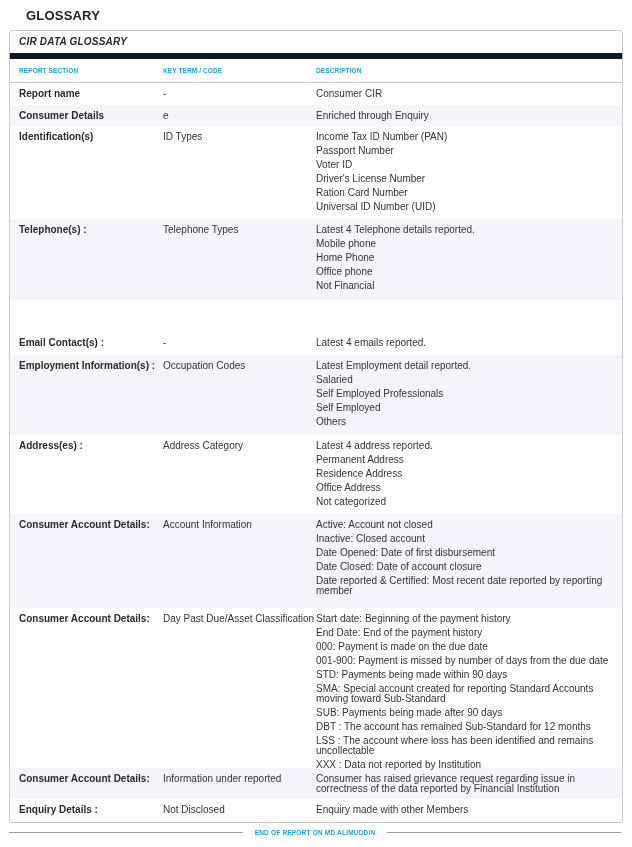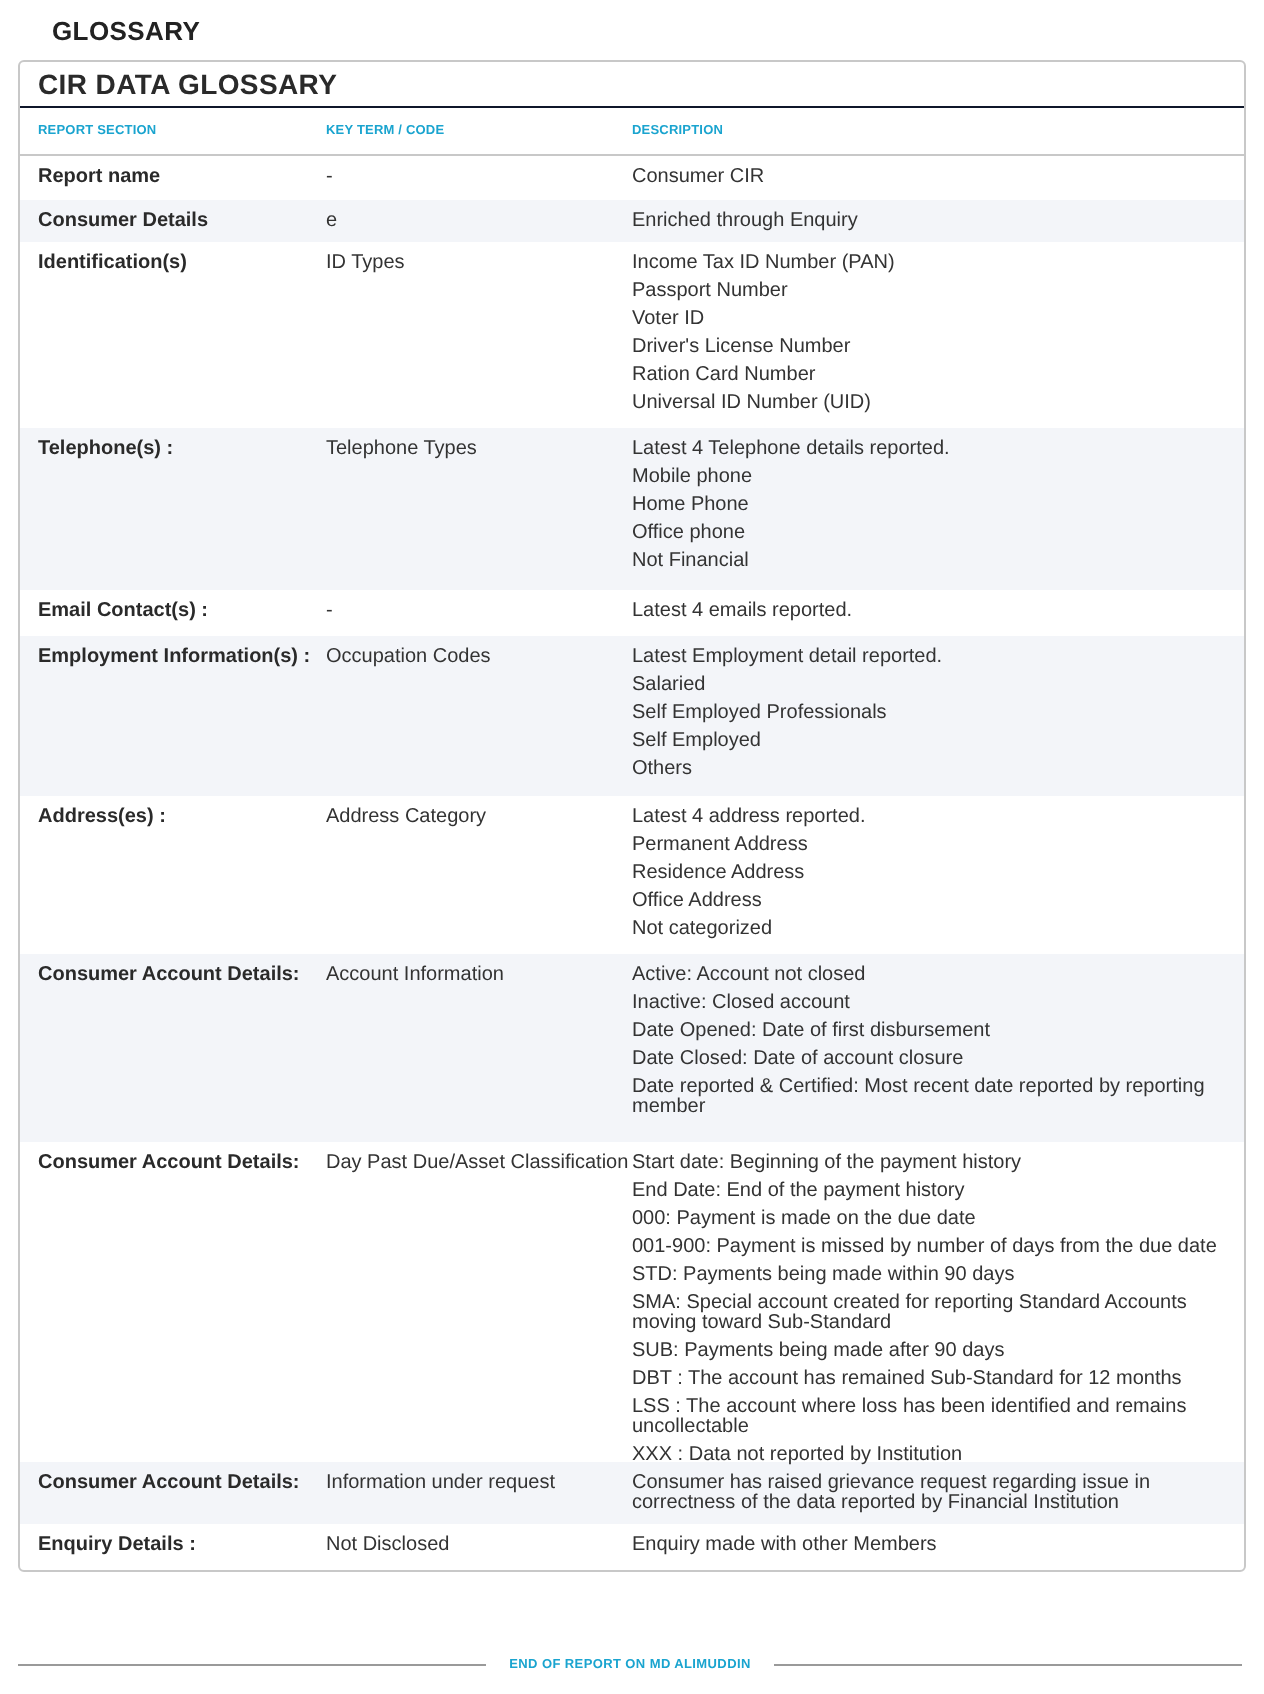--- a/index.html
+++ b/index.html
@@ -12,22 +12,23 @@
     position: absolute; left: 26px; top: 8px;
     font-size: 13px; font-weight: bold; color: #222222; letter-spacing: 0.2px;
   }
   .card {
     position: absolute; left: 9px; top: 30px; width: 612px;
     border: 1px solid #c8c8c8; border-radius: 3px; background: #ffffff;
     overflow: hidden;
   }
   .card-header {
     height: 22px; line-height: 22px; padding-left: 9px;
-    font-size: 14px; font-weight: bold; color: #2a2a2a; letter-spacing: 0.2px;
-    border-bottom: 1px solid #0f172a;
+    font-size: 10px; font-weight: bold; color: #2a2a2a; letter-spacing: 0.2px;
+    border-bottom: 6px solid #0f172a;
+    font-style: italic;
   }
   .col-header {
     display: flex; height: 23px; align-items: center;
     border-bottom: 1px solid #c8c8c8;
     font-size: 6.5px; font-weight: bold; color: #1aa4cf; letter-spacing: 0.1px;
   }
   .c1 { width: 153px; padding-left: 9px; box-sizing: border-box; }
   .c2 { width: 153px; box-sizing: border-box; }
   .c3 { flex: 1; box-sizing: border-box; padding-right: 8px; }
   .row {
@@ -90,21 +91,21 @@
         <div class="c1">Telephone(s) :</div>
         <div class="c2">Telephone Types</div>
         <div class="c3">
           <div class="desc-line">Latest 4 Telephone details reported.</div>
           <div class="desc-line">Mobile phone</div>
           <div class="desc-line">Home Phone</div>
           <div class="desc-line">Office phone</div>
           <div class="desc-line">Not Financial</div>
         </div>
       </div>
-      <div class="row" style="height: 23px;">
+      <div class="row" style="height: 23px; margin-top: 32px;">
         <div class="c1">Email Contact(s) :</div>
         <div class="c2">-</div>
         <div class="c3">
           <div class="desc-line">Latest 4 emails reported.</div>
         </div>
       </div>
       <div class="row alt" style="height: 80px;">
         <div class="c1">Employment Information(s) :</div>
         <div class="c2">Occupation Codes</div>
         <div class="c3">
@@ -148,21 +149,21 @@
           <div class="desc-line">STD: Payments being made within 90 days</div>
           <div class="desc-line">SMA: Special account created for reporting Standard Accounts moving toward Sub-Standard</div>
           <div class="desc-line">SUB: Payments being made after 90 days</div>
           <div class="desc-line">DBT : The account has remained Sub-Standard for 12 months</div>
           <div class="desc-line">LSS : The account where loss has been identified and remains uncollectable</div>
           <div class="desc-line">XXX : Data not reported by Institution</div>
         </div>
       </div>
       <div class="row alt" style="height: 31px;">
         <div class="c1">Consumer Account Details:</div>
-        <div class="c2">Information under request</div>
+        <div class="c2">Information under reported</div>
         <div class="c3">
           <div class="desc-line">Consumer has raised grievance request regarding issue in correctness of the data reported by Financial Institution</div>
         </div>
       </div>
       <div class="row" style="height: 23px;">
         <div class="c1">Enquiry Details :</div>
         <div class="c2">Not Disclosed</div>
         <div class="c3">
           <div class="desc-line">Enquiry made with other Members</div>
         </div>

